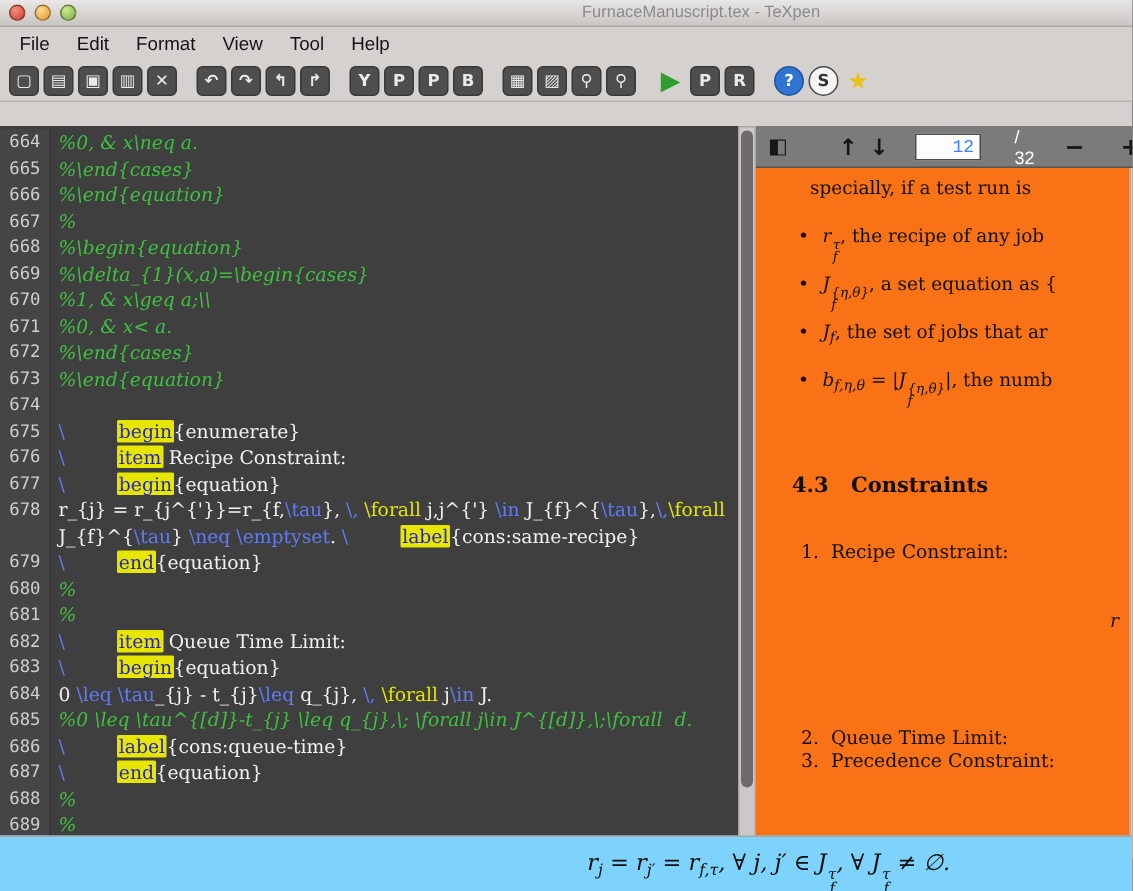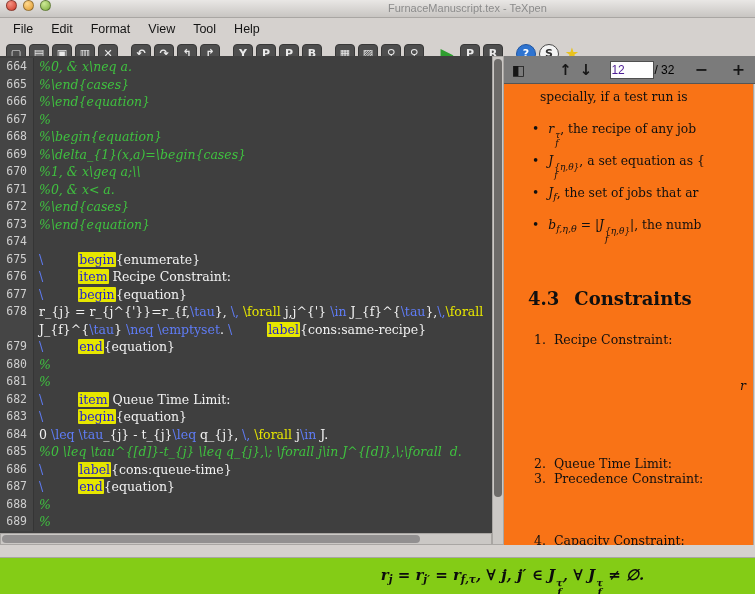--- a/index.html
+++ b/index.html
@@ -2,21 +2,21 @@
 <html><head>
 <meta charset="utf-8">
 <style>
   * { margin:0; padding:0; box-sizing:border-box; }
   html,body { width:755px; height:594px; overflow:hidden; }
   body { position:relative; font-family:"Liberation Sans", sans-serif; background:#d5d1ce; }
 
   
   .titlebar { position:absolute; left:0; top:0; width:755px; height:18px;
     background:linear-gradient(#e9e7e5,#c8c5c2); border-bottom:1px solid #a9a6a3;
-    display:flex; align-items:flex-start; }
+    display:flex; align-items:center; }
   .win-btn { width:11px; height:11px; border-radius:50%; margin-left:6px; border:1px solid rgba(0,0,0,.35); }
   .btn-close { background:radial-gradient(circle at 35% 30%, #f59182, #ce3a29); }
   .btn-min   { background:radial-gradient(circle at 35% 30%, #ffd98e, #e09a2f); }
   .btn-max   { background:radial-gradient(circle at 35% 30%, #cdea96, #7cab3c); }
   .title-text { position:absolute; left:388px; top:2px; font-size:11px; color:#8b8b8b; white-space:nowrap; }
 
   
   .menubar { position:absolute; left:0; top:18px; width:755px; height:22px;
     background:#d5d1ce; display:flex; align-items:center; padding-left:4px; }
   .menu-item { font-size:12.5px; color:#141414; padding:3px 9px; cursor:default; }
@@ -28,21 +28,21 @@
   .tb-btn { width:20px; height:20px; background:#4e4e4e; border:1px solid #383838; border-radius:4px;
     color:#eaeaea; font-size:11px; font-weight:bold; display:flex; align-items:center; justify-content:center;
     font-family:"DejaVu Sans", sans-serif; padding:0; cursor:default; }
   .tb-sep { width:7px; }
   .tb-btn.v-green  { background:transparent; border:none; color:#2f9e2f; font-size:17px; }
   .tb-btn.v-blue   { background:#2f74d0; border:1px solid #1f54a0; border-radius:50%; color:#fff; }
   .tb-btn.v-circle { background:#f4f4f4; border:1px solid #4a4a4a; border-radius:50%; color:#333; }
   .tb-btn.v-star   { background:transparent; border:none; color:#e8c21f; font-size:16px; }
 
   
-  .main { position:absolute; left:0; top:56px; width:755px; height:489px; }
+  .main { position:absolute; left:0; top:84px; width:755px; height:489px; }
 
   
   .editor { position:absolute; left:0; top:0; width:492px; height:477px;
     background:#3f3f3f; overflow:hidden; padding-top:2px; }
   .code-row { display:flex; height:17.5px; line-height:17.5px; white-space:pre; }
   .gutter { width:34px; min-width:34px; text-align:right; padding-right:6px; color:#cfcfcf;
     background:#454545; border-right:1px solid #353535;
     font-family:"DejaVu Sans Mono", monospace; font-size:11.5px; }
   .code-line { font-family:"DejaVu Serif", serif; font-size:12.5px; padding-left:5px; color:#f1f1f1; white-space:pre; }
   .seg-comment { color:#3fc13f; font-style:italic; }
@@ -61,35 +61,35 @@
   
   .pdf { position:absolute; left:504px; top:0; width:251px; height:489px; }
   .pdf-toolbar { position:absolute; left:0; top:0; width:251px; height:28px; background:#7b7b7b;
     border-bottom:1px solid #555; display:flex; align-items:center; padding-left:8px; overflow:hidden; }
   .pdf-tb-btn { color:#161616; font-size:15px; font-weight:bold; font-family:"DejaVu Sans", sans-serif;
     background:none; border:none; cursor:default; }
   .i-sidebar { font-size:14px; }
   .i-up { margin-left:34px; }
   .i-down { margin-left:8px; }
   .page-box { width:44px; height:18px; margin-left:18px; background:#fdfdfd; border:1px solid #4e4e4e;
-    font-size:12px; padding-right:4px; color:#4c1d95; font-family:Liberation Sans, sans-serif; }
-  .page-total { font-size:12px; color:#000000; margin-left:0; }
+    font-size:12px; text-align:right; padding-right:4px; color:#3b82f6; font-family:Liberation Mono, monospace; }
+  .page-total { font-size:12px; color:#ffffff; margin-left:22px; }
   .i-minus { margin-left:20px; font-size:16px; }
   .i-plus  { margin-left:24px; font-size:16px; }
 
   .pdf-content { position:absolute; left:0; top:28px; width:258px; height:461px; background:#f97316;
     overflow:hidden; font-family:"DejaVu Serif", serif; color:#101010;text-decoration:underline; }
   .pdf-topline { position:absolute; left:36px; top:6px; font-size:12.3px; white-space:nowrap; }
   .pdf-bullet { position:absolute; left:28px; font-size:12.3px; white-space:nowrap; }
   #pdfBullets .pdf-bullet:nth-child(1){ top:38px; }
   #pdfBullets .pdf-bullet:nth-child(2){ top:70px; }
   #pdfBullets .pdf-bullet:nth-child(3){ top:102px; }
   #pdfBullets .pdf-bullet:nth-child(4){ top:134px; }
   .pdf-bullet .dot { margin-right:9px; }
-  .pdf-heading { position:absolute; left:24px; top:204px; font-weight:bold; font-size:18px; }
+  .pdf-heading { position:absolute; left:24px; top:204px; font-weight:bold; font-size:14px; }
   .pdf-heading .hsp { margin-left:15px; }
   .pdf-item { position:absolute; left:30px; font-size:12.5px; white-space:nowrap; }
   #pdfItems .pdf-item:nth-child(1){ top:248px; }
   #pdfItems .pdf-item:nth-child(2){ top:328px;margin-top:44px; }
   #pdfItems .pdf-item:nth-child(3){ top:387px; }
   #pdfItems .pdf-item:nth-child(4){ top:449px; }
   .pdf-item .lab { margin-left:8px; }
   .pdf-eq { position:absolute; top:294px; right:16px; font-style:italic; font-size:12.5px; }
 
   .pdf-vscroll { position:absolute; right:0; top:0; width:9px; height:461px; background:#d6d3d0;
@@ -98,21 +98,21 @@
   .pdf-vs-up { top:1px; } .pdf-vs-down { bottom:1px; }
 
   
   .m-base { font-style:italic; }
   .m-sub { font-size:9.5px; vertical-align:-3px; font-style:italic; }
   .m-ss { display:inline-flex; flex-direction:column; font-size:9px; line-height:8px;
     vertical-align:-5px; font-style:italic; margin-left:1px; }
 
   
   .bottombar { position:absolute; left:0; top:557px; width:755px; height:37px;
-    background:#84cc16; border-top:1px solid #a9a6a3;font-weight:bold; }
+    background:#7dd3fc; border-top:1px solid #a9a6a3; }
   .formula { position:absolute; left:270px; top:8px; width:485px; text-align:center;
     font-family:"DejaVu Serif", serif; font-style:italic; font-size:15px; color:#0c0c0c; white-space:nowrap; }
   .formula .m-sub { font-size:10.5px; }
   .formula .m-ss { font-size:10px; line-height:9px; vertical-align:-6px; }
 </style>
 </head>
 <body>
 
 <div class="titlebar">
   <span class="win-btn btn-close"></span>

